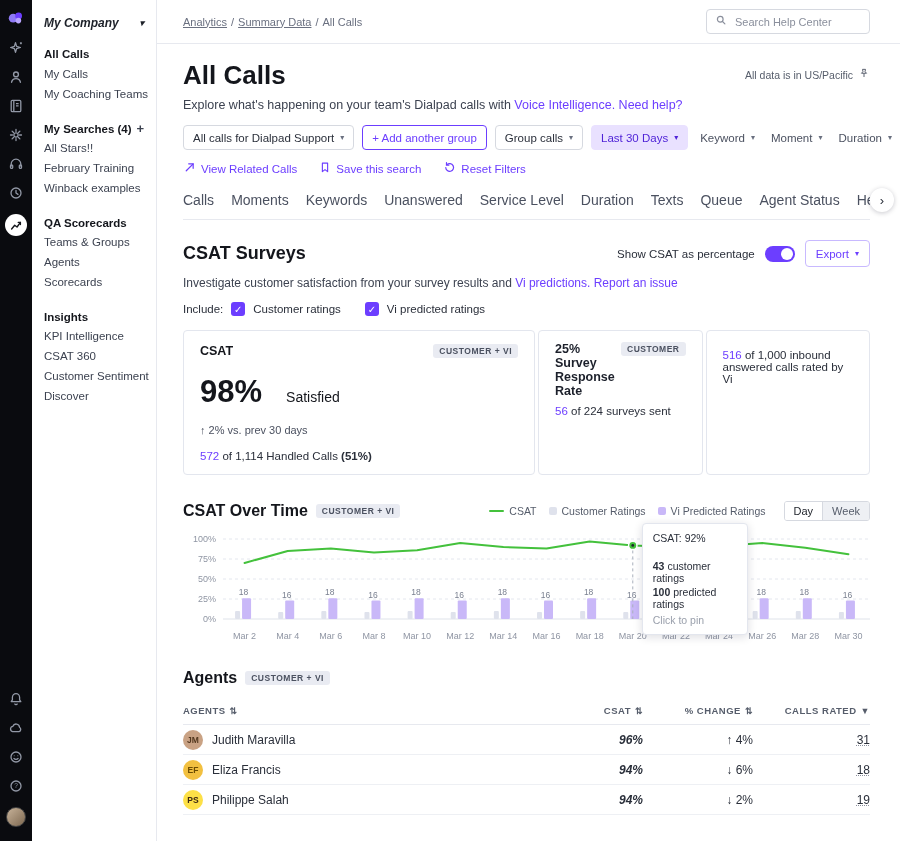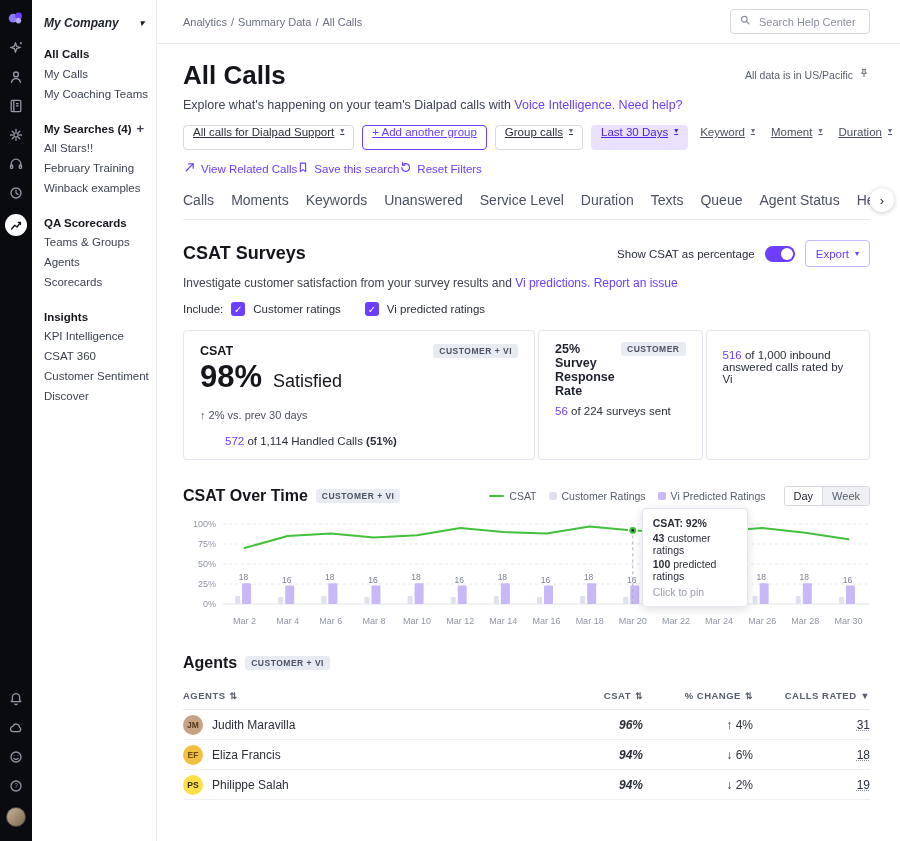--- a/index.html
+++ b/index.html
@@ -31,45 +31,45 @@
   .snav .item.active{font-weight:bold;color:#14161c;}
   .sec-title{display:flex;justify-content:space-between;align-items:center;font-weight:bold;
              color:#14161c;margin-top:16px;padding:3px 0;}
   .add-btn{color:#3c4250;font-size:13px;cursor:pointer;line-height:10px;}
 
   
   .main{position:absolute;left:157px;top:0;width:743px;height:100%;}
   .topbar{height:44px;border-bottom:1px solid var(--line);display:flex;align-items:center;
           justify-content:space-between;padding:0 30px 0 26px;}
   .crumbs{font-size:11px;color:#6a7080;}
-  .crumbs .bl{cursor:pointer;}
+  .crumbs .bl{text-decoration:underline;cursor:pointer;}
   .crumbs .sep{margin:0 4px;}
-  .searchbox{display:flex;align-items:center;gap:6px;width:140px;height:25px;
+  .searchbox{display:flex;align-items:center;gap:6px;width:164px;height:25px;
              border:1px solid #d6d9e0;border-radius:4px;padding:0 8px;background:#fff;}
   .searchbox input{border:none;outline:none;font-size:11px;width:100%;font-family:inherit;color:#333;}
   .searchbox input::placeholder{color:#8a8f9c;}
 
   .content{padding:12px 30px 0 26px;}
   .titlebar{display:flex;justify-content:space-between;align-items:flex-start;}
   h1{font-size:26px;margin:4px 0 7px;color:#14161c;}
   .tz{font-size:10.5px;color:#565d6b;display:flex;gap:5px;align-items:center;margin-top:12px;}
   .intro{font-size:12.5px;color:#3c4250;}
   .plink{color:var(--accent);cursor:pointer;}
 
   .pills{display:flex;gap:8px;margin-top:13px;align-items:center;white-space:nowrap;}
-  .pill{display:inline-flex;align-items:flex-start;gap:6px;height:25px;padding:0 9px;
+  .pill{display:inline-flex;align-items:center;gap:6px;height:25px;padding:0 9px;
         border:1px solid #d6d9e0;border-radius:4px;font-size:11.5px;color:#2a2f3a;
-        background:#fff;cursor:pointer;text-decoration:underline;}
+        background:#fff;cursor:pointer;}
   .pill .caret{font-size:8px;color:#6a7080;}
   .pill.outline{border-color:var(--accent);color:var(--accent);}
   .pill.filled{background:#e9e1ff;border-color:#e9e1ff;color:#4f23d7;}
   .pill.filled .caret{color:#4f23d7;}
   .pill.ghost{border-color:transparent;color:#4b5160;padding:0 3px;}
 
-  .actions{display:flex;margin-top:11px;font-size:11.5px;color:var(--accent);align-items:center;}
+  .actions{display:flex;gap:22px;margin-top:11px;font-size:11.5px;color:var(--accent);align-items:center;}
   .action{display:flex;gap:5px;align-items:center;cursor:pointer;}
 
   .tabs-wrap{position:relative;margin-top:16px;}
   .tabs{display:flex;gap:17px;border-bottom:1px solid var(--line);font-size:14px;
         color:#4b5160;overflow:hidden;white-space:nowrap;}
   .tab{padding-bottom:11px;cursor:pointer;}
   .tab.active{color:var(--accent);border-bottom:3px solid var(--accent);padding-bottom:8px;}
   .tabs-next{position:absolute;right:-24px;top:-4px;width:24px;height:24px;border-radius:50%;
              background:#fff;box-shadow:0 1px 5px rgba(10,10,30,.22);display:flex;align-items:center;
              justify-content:center;color:#2a2f3a;font-size:13px;cursor:pointer;}
@@ -89,25 +89,25 @@
   .inc-gap{width:8px;}
 
   .cards{display:grid;grid-template-columns:352px 1fr;gap:3px;margin-top:14px;}
   .card{border:1px solid #e3e6ee;border-radius:4px;background:#fff;}
   .csat-card{padding:13px 16px 12px;display:flex;flex-direction:column;min-height:127px;}
   .card-top{display:flex;justify-content:space-between;align-items:flex-start;}
   .badge{background:#e9ebf2;color:#4b5160;font-size:8.5px;font-weight:bold;letter-spacing:.5px;
          padding:2px 6px;border-radius:3px;white-space:nowrap;}
   .badge.dark{background:#10131f;color:#fff;}
   .csat-label{font-size:12.5px;font-weight:bold;color:#14161c;}
-  .big-row{display:flex;align-items:baseline;gap:11px;margin-top:1px;}
+  .big-row{display:flex;align-items:baseline;gap:24px;margin-top:16px;}
   .big{font-size:31px;font-weight:bold;color:#14161c;}
-  .suffix{font-size:18px;color:#14161c;}
+  .suffix{font-size:14px;color:#14161c;}
   .trend{font-size:11px;color:#4b5160;margin-top:14px;}
-  .card-footer{margin-top:auto;font-size:11.5px;color:#2a2f3a;padding-top:14px;margin-left:25px;}
+  .card-footer{margin-top:auto;font-size:11.5px;color:#2a2f3a;padding-top:14px;}
   .card-footer .pct{font-weight:bold;}
   .right-cards{display:flex;flex-direction:row;gap:3px;}
   .mini-card{padding:11px 16px;flex:1;}
   .mini-top{display:flex;justify-content:space-between;align-items:flex-start;}
   .mini-title{font-size:12.5px;font-weight:bold;color:#1c202b;}
   .mini-sub{font-size:11.5px;margin-top:7px;color:#2a2f3a;}
   .learn-row{display:flex;gap:8px;align-items:center;}
 
   .chart-section{margin-top:26px;}
   .chart-head{display:flex;align-items:center;gap:8px;}
@@ -117,21 +117,21 @@
   .lg-line{width:15px;height:2px;border-radius:1px;}
   .lg-sq{width:8px;height:8px;border-radius:2px;}
   .dayweek{display:flex;margin-left:10px;border-radius:3px;overflow:hidden;border:1px solid #d6d9e0;}
   .dw{font-size:11px;padding:3px 9px;cursor:pointer;}
   .dw.active{background:#fff;color:#1c2028;}
   .dw.inactive{background:#eef0f4;color:#565d6b;border-left:1px solid #d6d9e0;}
   .chart-box{position:relative;margin-top:12px;}
   #csat-svg{display:block;overflow:visible;}
   .tooltip{position:absolute;width:106px;background:#fff;border:1px solid #e3e6ee;border-radius:4px;
            box-shadow:0 2px 10px rgba(15,15,40,.14);padding:8px 10px;font-size:10.5px;color:#2a2f3a;z-index:5;}
-  .t-title{font-weight:bold;margin-bottom:3px;}
+  .t-title{font-weight:normal;margin-bottom:16px;}
   .t-line{margin-top:2px;}
   .t-line b{font-weight:bold;}
   .t-foot{color:#9aa0ac;margin-top:4px;}
 
   .agents-section{margin-top:24px;padding-bottom:24px;}
   .agents-head{display:flex;align-items:center;gap:8px;}
   .tbl-head{display:grid;grid-template-columns:1fr 90px 110px 117px;font-size:9.5px;letter-spacing:.5px;
             color:#565d6b;font-weight:bold;padding:10px 0 8px;border-bottom:1px solid var(--line);margin-top:8px;}
   .th{display:flex;gap:4px;align-items:center;cursor:pointer;}
   .th.right{justify-content:flex-end;}

